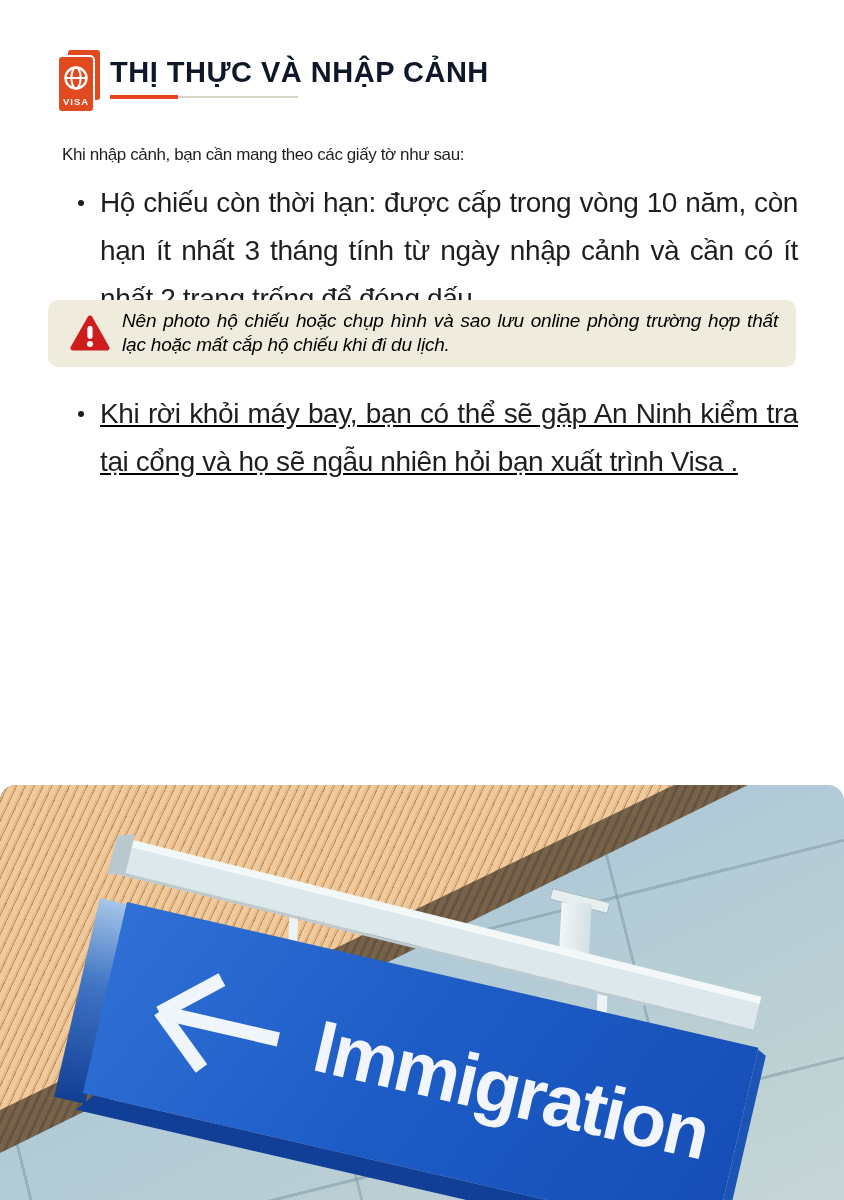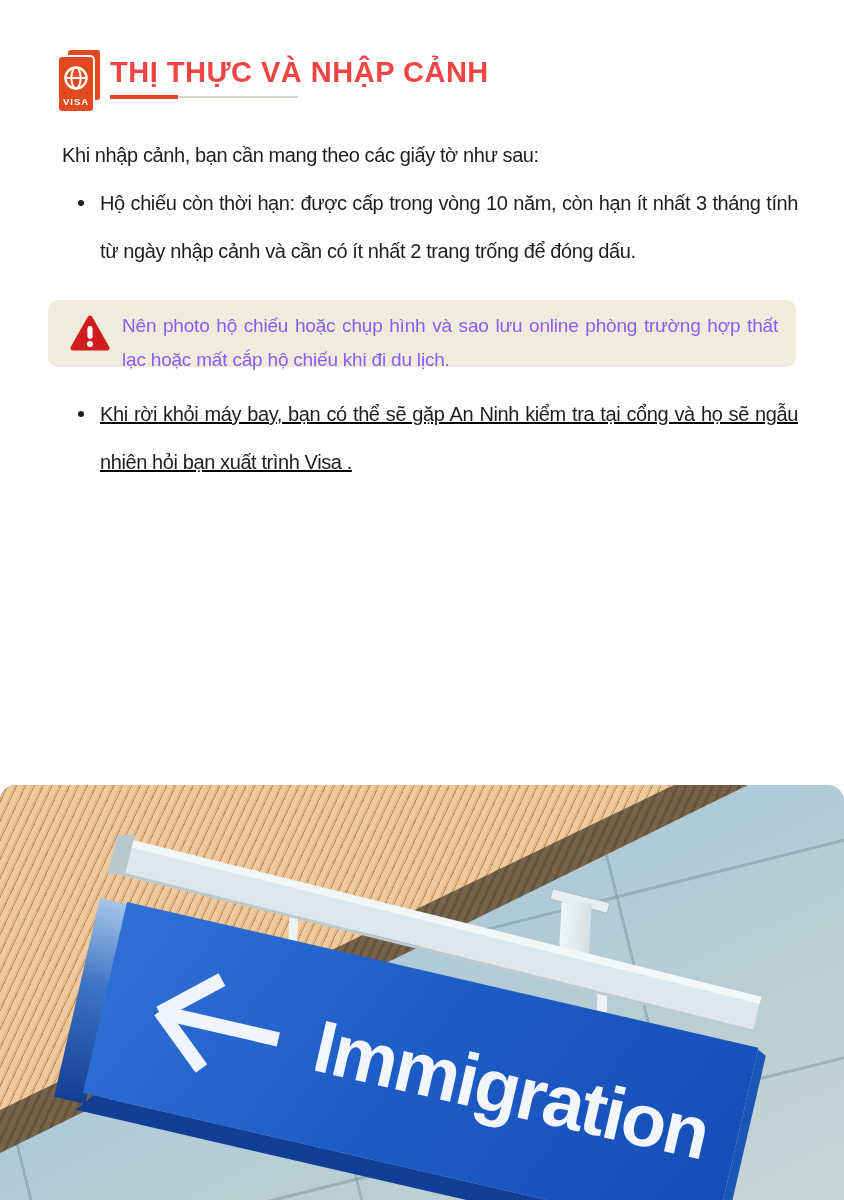--- a/index.html
+++ b/index.html
@@ -5,52 +5,52 @@
   html,body{margin:0;padding:0;}
   body{
     width:844px;height:1200px;position:relative;background:#ffffff;
     font-family:"Liberation Sans", sans-serif;overflow:hidden;
   }
   
   .header{position:absolute;left:0;top:0;width:844px;height:120px;}
   .passport-icon{position:absolute;left:57px;top:48px;width:46px;height:66px;}
   .page-title{
     position:absolute;left:110px;top:56px;margin:0;
-    font-size:29px;font-weight:bold;color:#ef4444;letter-spacing:.5px;white-space:nowrap;
+    font-size:29px;font-weight:bold;color:#0f172a;letter-spacing:.5px;white-space:nowrap;
   }
   .title-underline{position:absolute;left:110px;top:95px;width:188px;height:5px;}
   .title-underline .u-red{position:absolute;left:0;top:0;width:68px;height:4px;background:#e8421f;}
   .title-underline .u-beige{position:absolute;left:68px;top:1px;width:120px;height:2px;background:#d9d5c5;}
 
   
   .intro{
     position:absolute;left:62px;top:131px;width:736px;margin:0;
-    font-size:20px;line-height:48px;color:#1e1e1e;letter-spacing:-.4px;
+    font-size:17px;line-height:48px;color:#1e1e1e;letter-spacing:-.4px;
   }
   .list{list-style:none;margin:0;padding:0;position:absolute;left:62px;width:736px;}
   .list-1{top:179px;}
   .list-2{top:390px;text-decoration:underline;}
   .list li{
     position:relative;padding-left:38px;text-align:justify;
-    font-size:20px;line-height:48px;color:#1e1e1e;letter-spacing:-.4px;
+    font-size:28px;line-height:48px;color:#1e1e1e;letter-spacing:-.4px;
   }
   .list li::before{
     content:"";position:absolute;left:16px;top:21px;width:6px;height:6px;
     border-radius:50%;background:#1e1e1e;
   }
 
   
   .warning{
     position:absolute;left:48px;top:300px;width:748px;height:67px;
     background:#efecdd;border-radius:10px;box-sizing:border-box;
   }
   .warning-icon{position:absolute;left:22px;top:15px;width:40px;height:37px;}
   .warning-text{
     position:absolute;left:74px;top:9px;width:656px;margin:0;
-    font-size:19px;line-height:34px;color:#8b5cf6;text-align:justify;
+    font-style:italic;font-size:19px;line-height:24px;color:#000000;text-align:justify;
     letter-spacing:-.2px;
   }
 
   
   .photo{
     position:absolute;left:0;top:785px;width:844px;height:415px;
     border-radius:16px 16px 0 0;overflow:hidden;
   }
   .ceiling{position:absolute;left:0;top:0;right:0;bottom:0;
     background:linear-gradient(155deg,#9fc2da 0%,#aec9d8 40%,#bdd0d3 78%,#c6d6d6 100%);}

